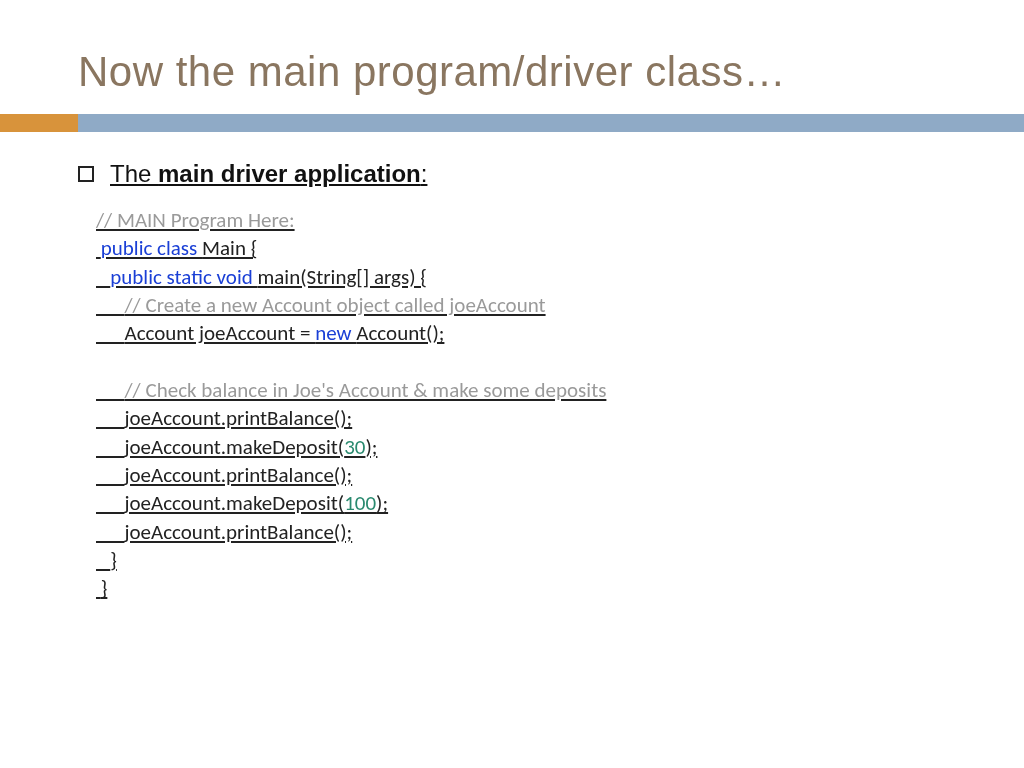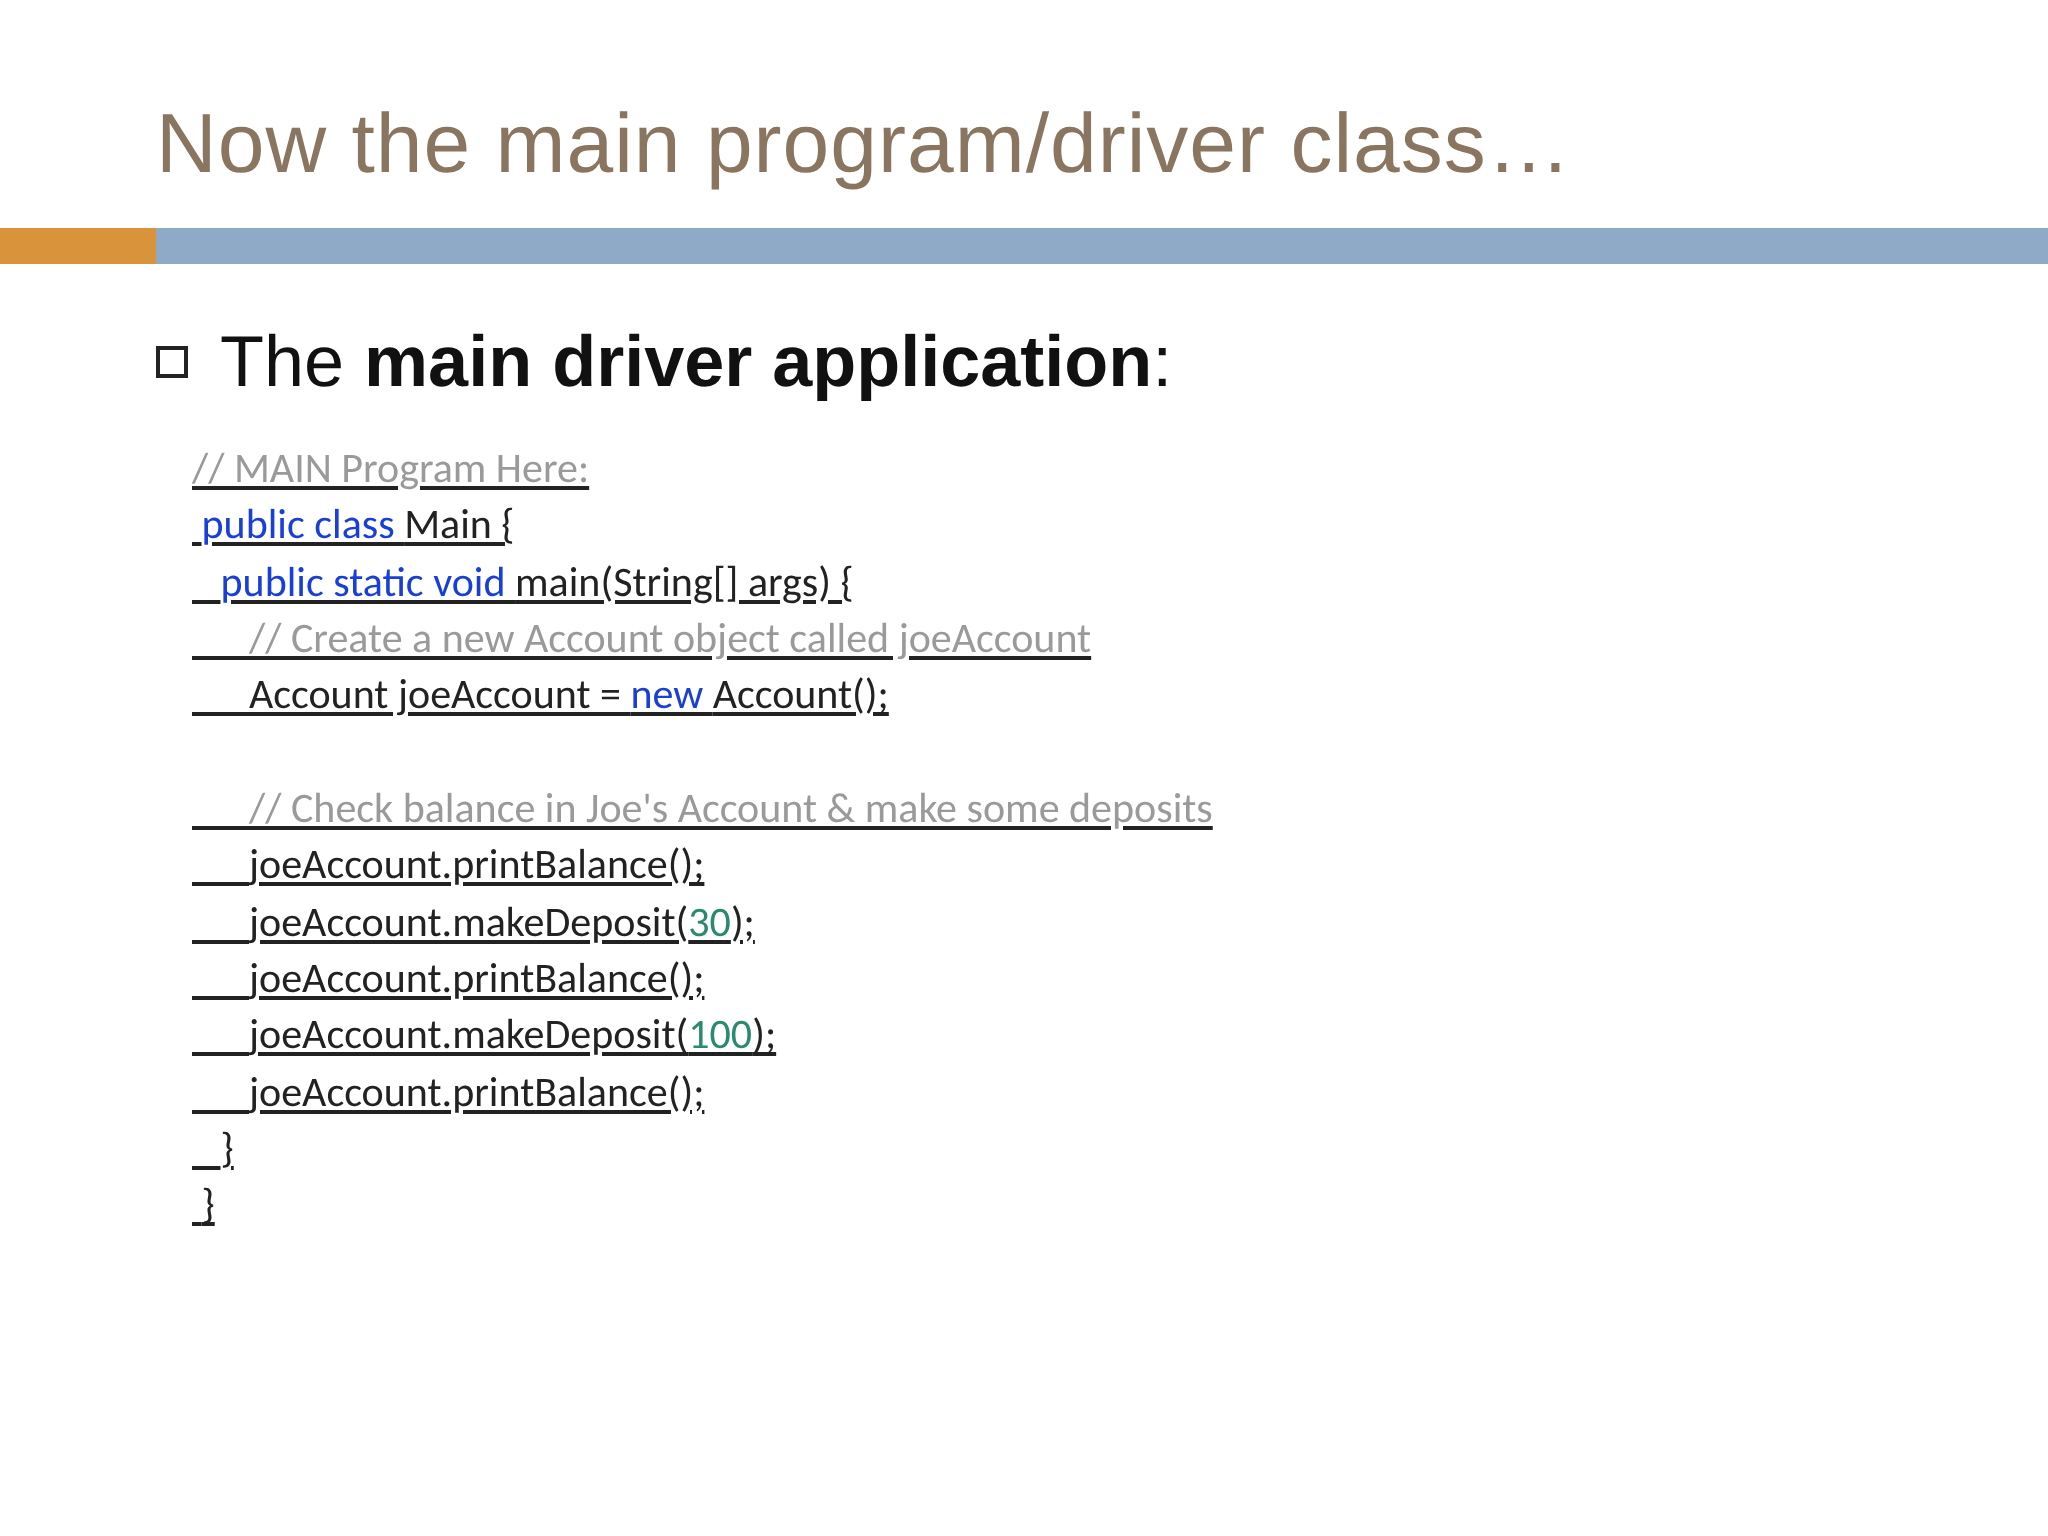--- a/index.html
+++ b/index.html
@@ -42,23 +42,24 @@
     gap: 16px;
     margin-bottom: 18px;
   }
   .checkbox {
     width: 16px;
     height: 16px;
     border: 2px solid #222;
     flex-shrink: 0;
   }
   .bullet-text {
-    font-size: 36px;
+    font-size: 24px;
     color: #111;
     font-weight: 400;
+    text-decoration: underline;
   }
   .bullet-text .bold { font-weight: 700; }
   .code {
     padding-left: 18px;
     font-family: "Segoe UI", "Calibri", Arial, sans-serif;
     font-size: 21px;
     line-height: 1.35;
     color: #222;
     white-space: pre;
     text-decoration: underline;

